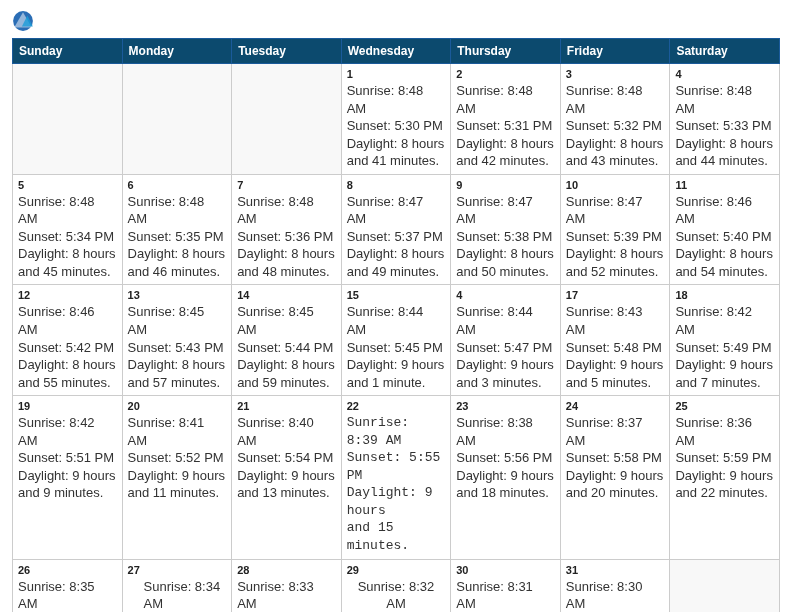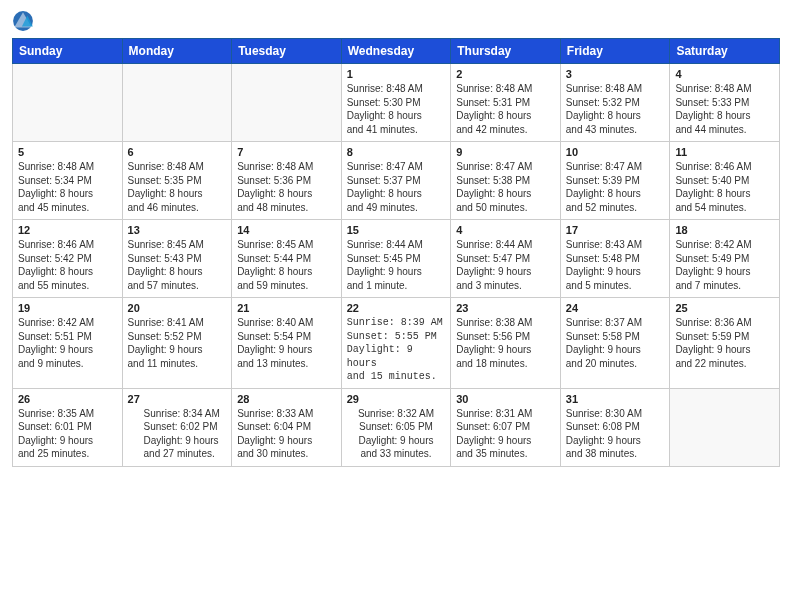--- a/index.html
+++ b/index.html
@@ -53,21 +53,21 @@
     .subtitle {
       font-size: 14px;
       color: #444;
     }
     .calendar {
       width: 100%;
       border-collapse: collapse;
       border: 1px solid #ccc;
     }
     .calendar th {
-      background: #1d4ed8;
+      background: #0c4a6e;
       color: #fff;
       font-size: 12px;
       font-weight: bold;
       text-align: left;
       padding: 5px 6px;
       border: 1px solid #1a5a9a;
     }
     .calendar td {
       width: 14.28%;
       vertical-align: top;
@@ -82,21 +82,21 @@
       background: #f8f8f8;
     }
     .day-num {
       font-size: 11px;
       font-weight: bold;
       color: #222;
       display: block;
       margin-bottom: 2px;
     }
     .day-info {
-      font-size: 10px;
+      font-size: 13px;
       color: #333;
       line-height: 1.35;
     }
   </style>
 </head>
 <body>
 
 <div class="container">
   <div class="header-row">
     <div class="logo">

